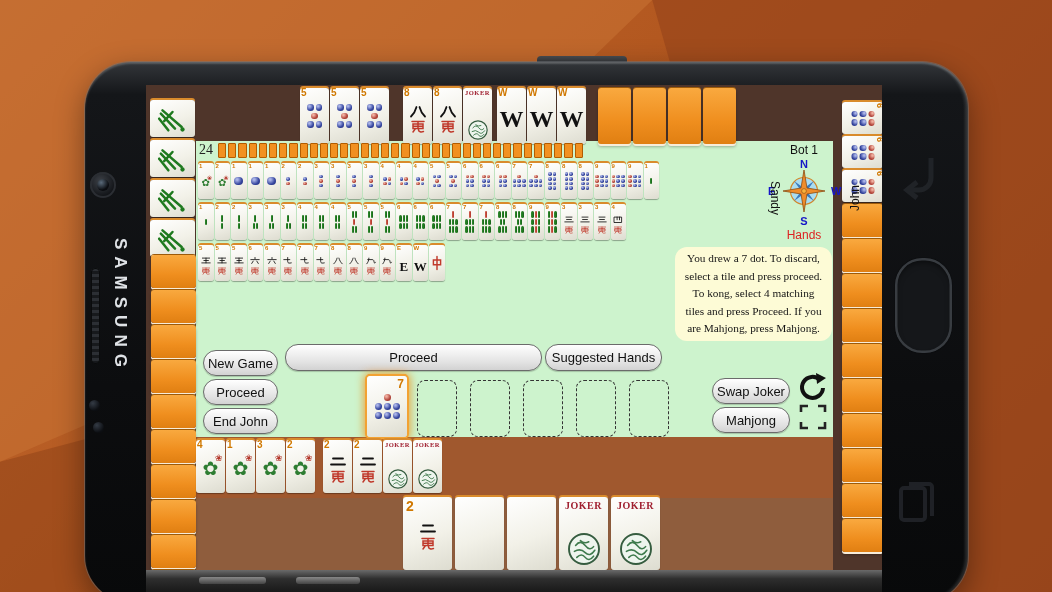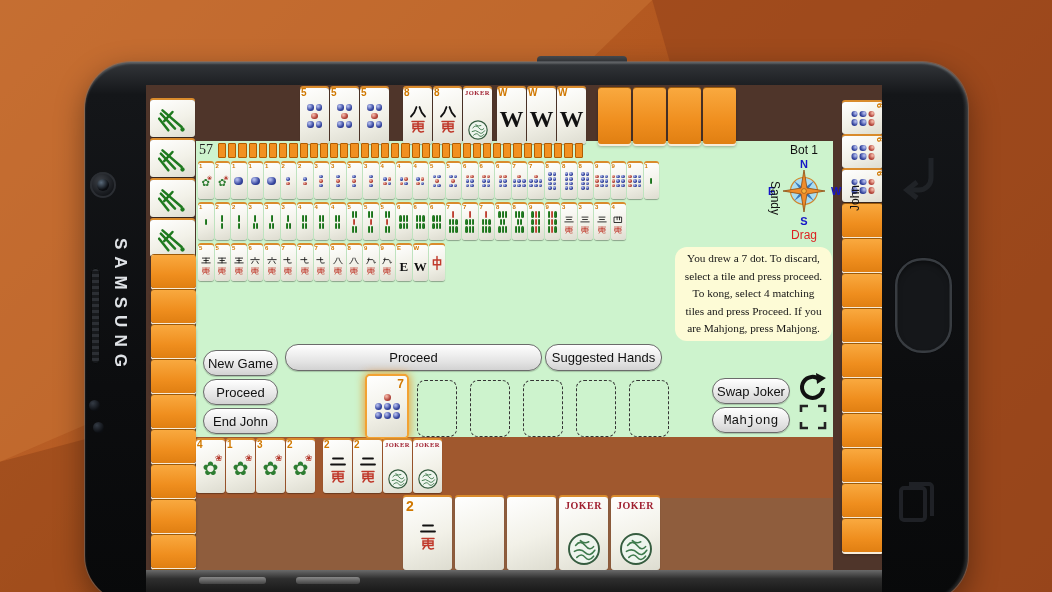--- a/index.html
+++ b/index.html
@@ -395,21 +395,21 @@
           <div class="tile tz-backR back"></div>
           <div class="tile tz-backR back"></div>
           <div class="tile tz-backR back"></div>
           <div class="tile tz-backR back"></div>
           <div class="tile tz-backR back"></div>
           <div class="tile tz-backR back"></div>
           <div class="tile tz-backR back"></div>
           <div class="tile tz-backR back"></div>
         </div>
 
-      <div class="counter-num" style="left:53px;top:57px;">57</div>
+      <div class="counter-num" style="left:53px;top:57px;">24</div>
       <div class="squares" style="left:72px;top:58px;">
           <span class="sq"></span>
           <span class="sq"></span>
           <span class="sq"></span>
           <span class="sq"></span>
           <span class="sq"></span>
           <span class="sq"></span>
           <span class="sq"></span>
           <span class="sq"></span>
           <span class="sq"></span>
@@ -1510,36 +1510,36 @@
         <div class="dir" style="left:50%;top:15px;transform:translateX(-50%);">N</div>
         <svg style="position:absolute;left:36px;top:26px;" width="44" height="44" viewBox="0 0 44 44">
           <circle cx="22" cy="22" r="13.5" fill="#aadcf0" stroke="#d4882a" stroke-width="1.2"></circle>
           <polygon points="22,8 24,20 36,22 24,24 22,36 20,24 8,22 20,20" fill="#3a7abd" transform="rotate(45 22 22)"></polygon>
           <polygon points="22,1 25,19 43,22 25,25 22,43 19,25 1,22 19,19" fill="#ef8c2a" stroke="#8a4a10" stroke-width="0.8"></polygon>
           <circle cx="22" cy="22" r="2.4" fill="#f7b23e" stroke="#8a4a10" stroke-width="0.6"></circle>
         </svg>
         <div class="dir" style="left:22px;top:42px;">E</div>
         <div class="dir" style="left:85px;top:42px;">W</div>
         <div class="dir" style="left:50%;top:72px;transform:translateX(-50%);">S</div>
-        <div class="cname" style="left:50%;top:85px;transform:translateX(-50%);color:#d22;">Drag</div>
+        <div class="cname" style="left:50%;top:85px;transform:translateX(-50%);color:#d22;">Hands</div>
         <div class="cname" style="left:12px;top:48px;transform:rotate(90deg);transform-origin:center;">Sandy</div>
         <div class="cname" style="left:96px;top:48px;transform:rotate(-90deg);transform-origin:center;">John</div>
       </div>
 
       <div class="info">
         <span>You drew a 7 dot. To discard, select a tile and press proceed. To kong, select 4 matching tiles and press Proceed. If you are Mahjong, press Mahjong.</span>
       </div>
 
       <div class="btn" style="left:57px;top:265px;width:73px;height:24px;">New Game</div>
       <div class="btn" style="left:57px;top:294px;width:73px;height:24px;">Proceed</div>
       <div class="btn" style="left:57px;top:323px;width:73px;height:24px;">End John</div>
       <div class="btn" style="left:399px;top:259px;width:115px;height:25px;">Suggested Hands</div>
       <div class="btn" style="left:139px;top:259px;width:255px;height:25px;">Proceed</div>
       <div class="btn" style="left:566px;top:293px;width:76px;height:24px;">Swap Joker</div>
-      <div class="btn" style="left:566px;top:322px;width:76px;height:24px;font-family:Liberation Mono, monospace;">Mahjong</div>
+      <div class="btn" style="left:566px;top:322px;width:76px;height:24px;">Mahjong</div>
 
       <svg class="icon-abs" style="left:650px;top:286px;" width="32" height="32" viewBox="0 0 32 32">
         <path d="M24 9 A10.5 10.5 0 1 0 27 17" fill="none" stroke="#111" stroke-width="4"></path>
         <polygon points="20,2 30,7 21,13" fill="#111"></polygon>
       </svg>
       <svg class="icon-abs" style="left:653px;top:318px;" width="28" height="28" viewBox="0 0 28 28">
         <path d="M2 9 V3 H9 M19 3 H26 V9 M26 19 V25 H19 M9 25 H2 V19" fill="none" stroke="#222" stroke-width="2.6"></path>
       </svg>
 
       <div class="strip" style="left:221px;top:291px;">

